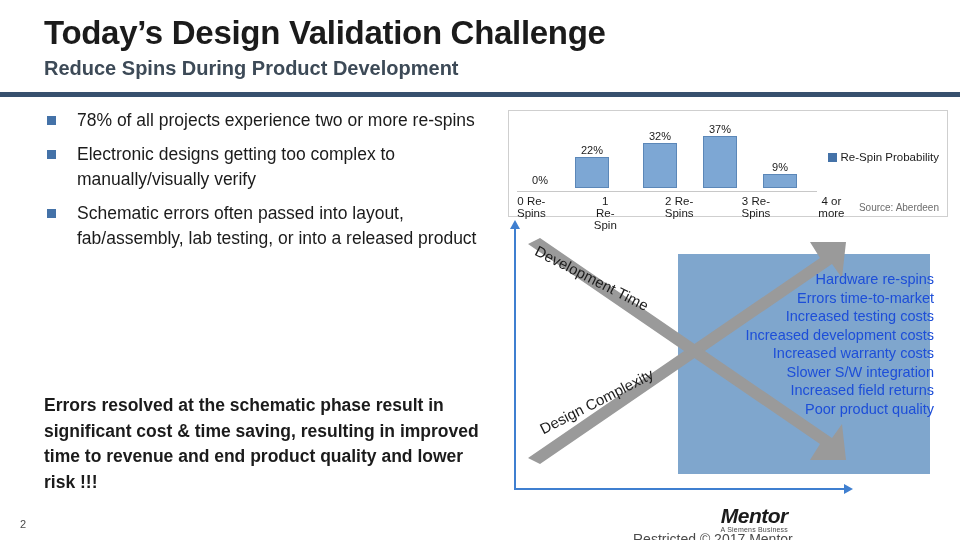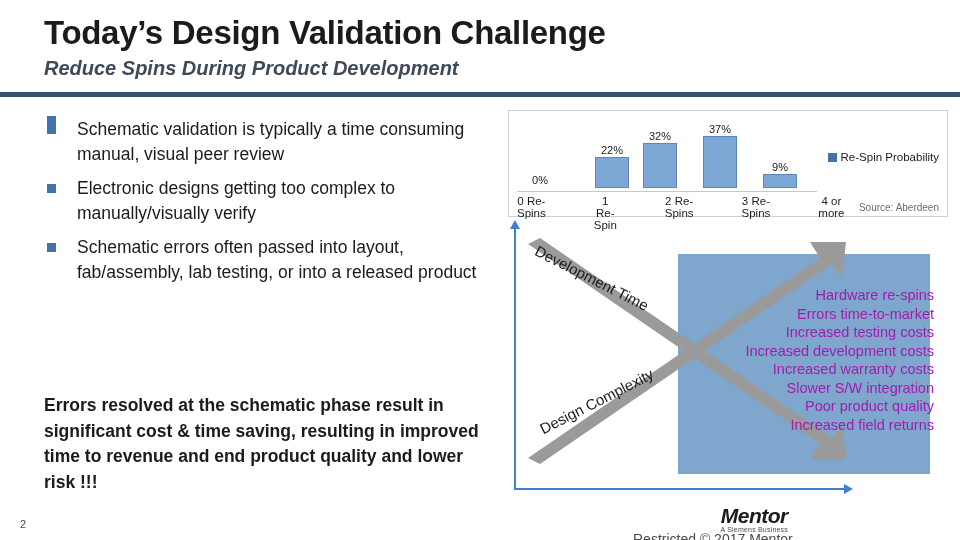--- a/index.html
+++ b/index.html
@@ -30,21 +30,20 @@
     color: #1b1b1b;
     letter-spacing: -0.3px;
     white-space: nowrap;
   }
   .subtitle {
     position: absolute;
     left: 44px;
     top: 57px;
     font-size: 20px;
     font-weight: bold;
-    font-style: italic;
     color: #3d4a57;
     white-space: nowrap;
   }
   .header-rule {
     position: absolute;
     left: 0;
     top: 92px;
     width: 960px;
     height: 5px;
     background: #37506e;
@@ -206,26 +205,26 @@
     position: absolute;
     left: 178px;
     top: 32px;
     width: 252px;
     height: 220px;
     background: #7fa6cd;
   }
   .panel-text {
     position: absolute;
     right: 14px;
-    top: 64px;
+    top: 48px;
     width: 230px;
     text-align: right;
     font-size: 14.5px;
     line-height: 18.5px;
-    color: #a21caf;
+    color: #1d4ed8;
   }
   .arrow-up {
     position: absolute;
     left: 20px;
     top: 14px;
     width: 330px;
     height: 230px;
   }
   .arrow-down {
     position: absolute;
@@ -294,44 +293,41 @@
 
 <div class="slide">
 
   <div class="title">Today’s Design Validation Challenge</div>
   <div class="subtitle">Reduce Spins During Product Development</div>
   <div class="header-rule"></div>
 
   <div class="bullets">
     <div class="bullet">
       <span class="sq"></span>
-    </div>
-    <div class="bullet">
-      <span class="sq"></span>
-      <span>Schematic validation is typically a time consuming manual, visual peer review</span>
+      <span>78% of all projects experience two or more re-spins</span>
     </div>
     <div class="bullet">
       <span class="sq"></span>
       <span>Electronic designs getting too complex to manually/visually verify</span>
     </div>
     <div class="bullet">
       <span class="sq"></span>
       <span>Schematic errors often passed into layout, fab/assembly, lab testing, or into a released product</span>
     </div>
   </div>
 
   <div class="closing">Errors resolved at the schematic phase result in significant cost &amp; time saving, resulting in improved time to revenue and end product quality and lower risk !!!</div>
 
   <div class="chart-box">
     <div class="chart-plot">
       <div class="bar-group" style="left:0px;">
         <div class="bar-label">0%</div>
         <div class="bar" style="height:1px; border:none; background:transparent;"></div>
       </div>
-      <div class="bar-group" style="left:72px;margin-top:28px;">
+      <div class="bar-group" style="left:52px;margin-top:28px;">
         <div class="bar-label">22%</div>
         <div class="bar" style="height:31px;"></div>
       </div>
       <div class="bar-group" style="left:120px;">
         <div class="bar-label">32%</div>
         <div class="bar" style="height:45px;"></div>
       </div>
       <div class="bar-group" style="left:180px;">
         <div class="bar-label">37%</div>
         <div class="bar" style="height:52px;"></div>
@@ -369,22 +365,22 @@
     <div class="diag-label label-dev">Development Time</div>
     <div class="diag-label label-complex">Design Complexity</div>
 
     <div class="panel-text">
       <div>Hardware re-spins</div>
       <div>Errors time-to-market</div>
       <div>Increased testing costs</div>
       <div>Increased development costs</div>
       <div>Increased warranty costs</div>
       <div>Slower S/W integration</div>
+      <div>Increased field returns</div>
       <div>Poor product quality</div>
-      <div>Increased field returns</div>
     </div>
   </div>
 
   <div class="footer-note">Restricted © 2017 Mentor Graphics Corporation</div>
   <div class="page-num">2</div>
   <div class="logo">
     <div class="logo-main">Mentor</div>
     <div class="logo-sub">A Siemens Business</div>
   </div>
 

